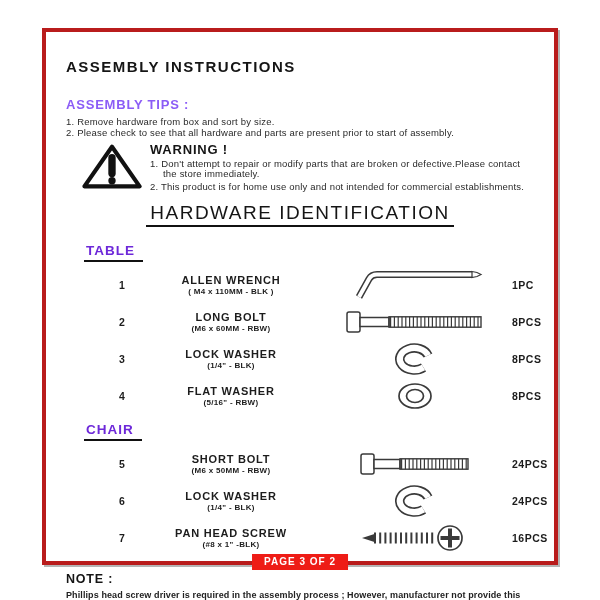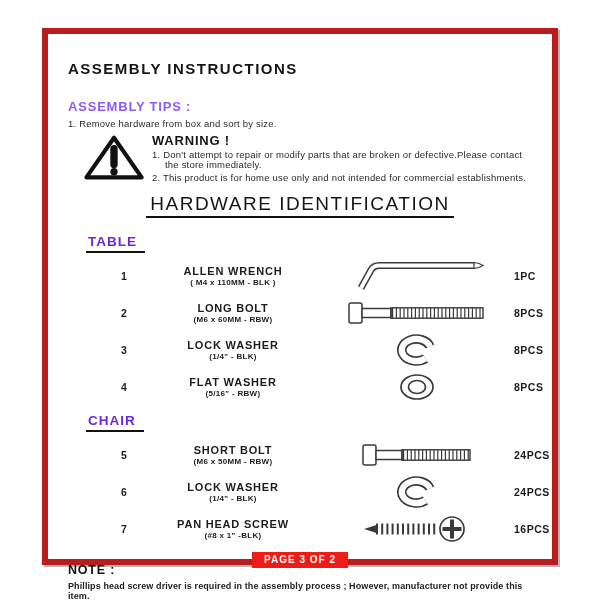--- a/index.html
+++ b/index.html
@@ -4,21 +4,21 @@
 <style>
   * { margin: 0; padding: 0; box-sizing: border-box; }
   html, body { width: 600px; height: 600px; background: #ffffff; overflow: hidden; }
   body { font-family: "Liberation Sans", sans-serif; color: #1c1c1c; position: relative; }
 
   .page {
     position: absolute;
     left: 42px; top: 28px;
     width: 516px; height: 537px;
     background: #fff;
-    border: 6px solid #b91c1c;
+    border: 4px solid #b91c1c;
     box-shadow: 2px 2px 0 #b5b5b5;
     padding: 26px 20px 0 20px;
   }
 
   .doc-title {
     font-size: 15px; font-weight: bold; letter-spacing: 1.5px; color: #151515;
   }
   .tips-heading {
     font-size: 13px; font-weight: bold; letter-spacing: 0.8px; margin-top: 22px; color: #8b5cf6;
   }
@@ -75,20 +75,21 @@
 </head>
 <body>
 
 <div class="page">
 
   <div class="doc-title">ASSEMBLY INSTRUCTIONS</div>
   <div class="tips-heading">ASSEMBLY TIPS :</div>
 
   <div class="tips-list">
     <div class="tip-line">1. Remove hardware from box and sort by size.</div>
+    <div class="tip-line">2. Please check to see that all hardware and parts are present prior to start of assembly.</div>
   </div>
 
   <div class="warning-block">
     <svg class="warning-triangle" viewBox="0 0 68 50">
       <path d="M34 3 L64 46 L4 46 Z" fill="#ffffff" stroke="#111" stroke-width="4.5" stroke-linejoin="round"></path>
       <line x1="34" y1="15" x2="34" y2="32" stroke="#111" stroke-width="8" stroke-linecap="round"></line>
       <circle cx="34" cy="40" r="4" fill="#111"></circle>
     </svg>
     <div class="warning-body">
       <div class="warning-heading">WARNING !</div>

